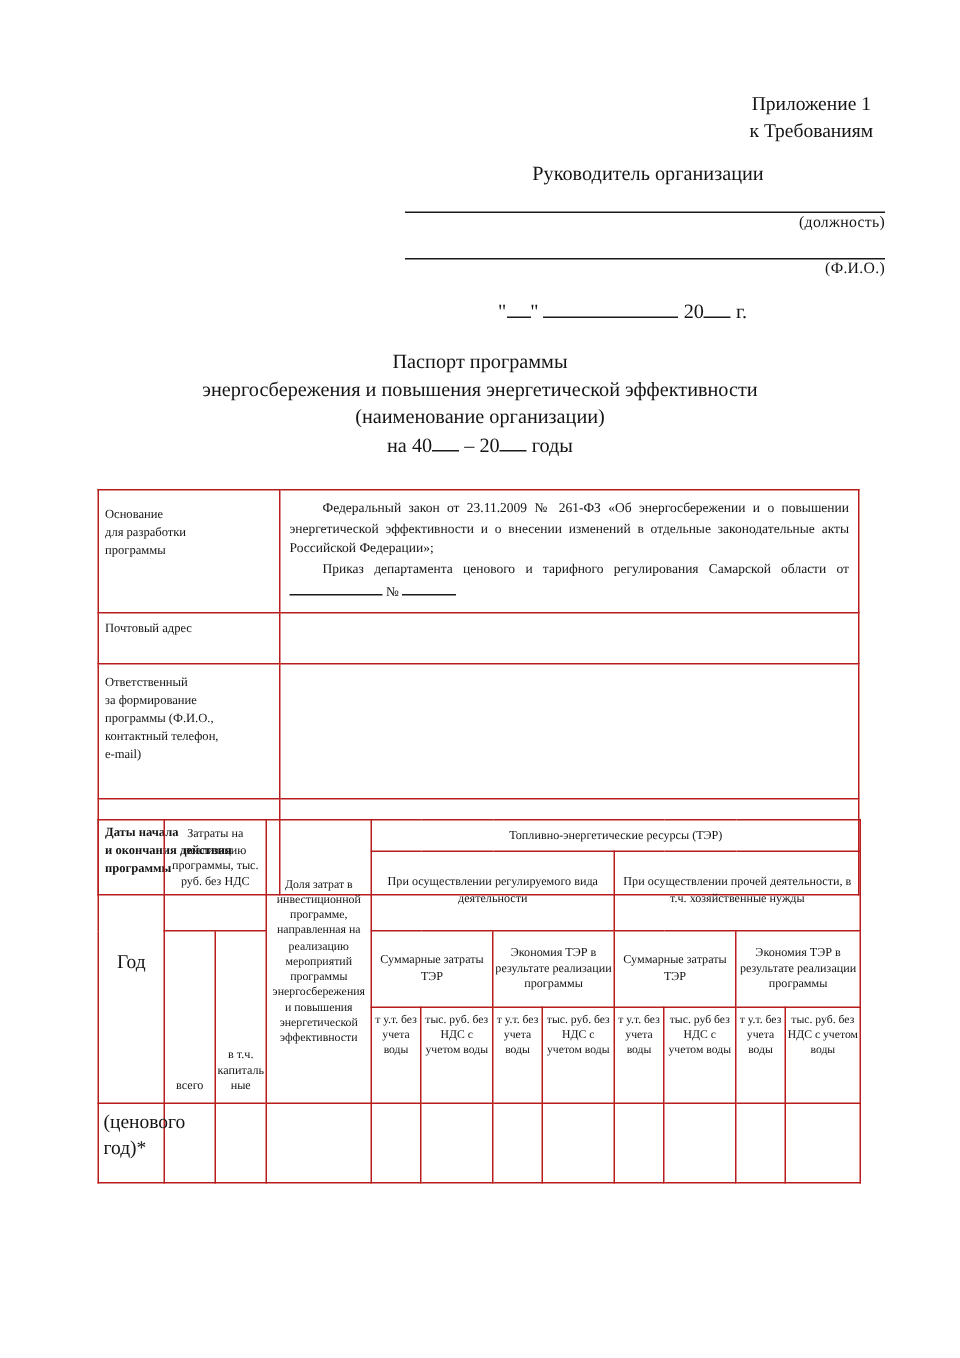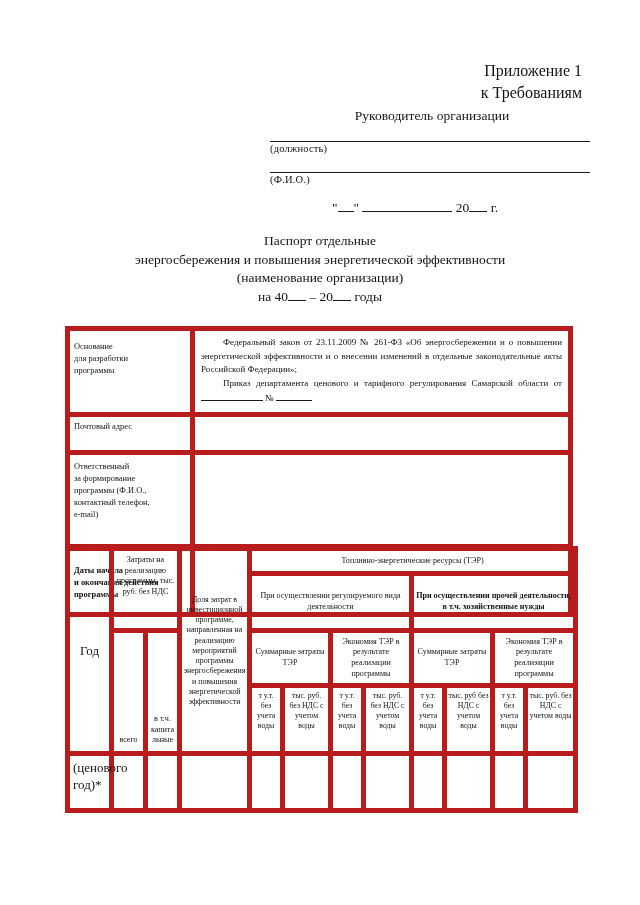--- a/index.html
+++ b/index.html
@@ -24,40 +24,40 @@
     height: 905px;
     box-sizing: border-box;
     padding: 0;
   }
 
   
   .appendix {
     position: absolute;
     right: 58px;
     top: 60px;
-    text-align: right;
-    font-size: 16px;
+    text-align: center;
+    font-size: 13px;
     line-height: 1.35;
   }
   .appendix div { white-space: nowrap; }
 
   .signatory {
     position: absolute;
     right: 58px;
     top: 108px;
     width: 300px;
     text-align: center;
     font-size: 13.5px;
   }
 
   .sig-rule-wrap {
     position: absolute;
     right: 50px;
     width: 320px;
-    text-align: left;
+    text-align: right;
   }
   .sig-rule {
     border-bottom: 1px solid #1a1a1a;
     height: 0;
     width: 100%;
   }
   .sig-caption {
     font-size: 10.5px;
     margin-top: 1px;
     letter-spacing: .2px;
@@ -91,21 +91,21 @@
   }
   .doc-title div { white-space: nowrap; }
 
   
   table.doc {
     position: absolute;
     border-collapse: collapse;
     table-layout: fixed;
   }
   table.doc td {
-    border: 5px solid #b91c1c;
+    border: 1px solid #b91c1c;
     vertical-align: top;
     padding: 3px 4px;
     font-size: 8.6px;
     line-height: 1.28;
   }
 
   
   #table-basis {
     left: 65px;
     top: 326px;
@@ -188,21 +188,21 @@
   </div>
 
   <div class="date-line">
     <span>"</span><span class="ul-s u-tiny"></span><span>"</span>
     <span class="ul-s u-mid"></span>
     <span>20</span><span class="ul-s u-short"></span>
     <span>г.</span>
   </div>
 
   <div class="doc-title">
-    <div>Паспорт отдельные</div>
+    <div>Паспорт программы</div>
     <div>энергосбережения и повышения энергетической эффективности</div>
     <div>(наименование организации)</div>
     <div>
       <span>на 40</span><span class="ul-s u-short"></span>
       <span>– 20</span><span class="ul-s u-short"></span>
       <span>годы</span>
     </div>
   </div>
 
   <table class="doc" id="table-basis">
@@ -261,21 +261,21 @@
     <tbody>
         <tr>
       <td rowspan="4" class="year-cell" style="vertical-align:middle; text-align:center;">Год</td>
       <td colspan="2" rowspan="2" class="tall-head grp-tall narrow-wrap" style="vertical-align:top; padding-top:4px;">Затраты на реализацию программы, тыс. руб. без НДС</td>
       <td rowspan="4" class="tall-head narrow-wrap" style="vertical-align:middle; font-size:7.9px;">Доля затрат в инвестиционной программе, направленная на реализацию мероприятий программы энергосбережения и повышения энергетической эффективности</td>
       <td colspan="8" class="group-title" style="height:16px;">Топливно-энергетические ресурсы (ТЭР)</td>
     </tr>
 
     <tr>
       <td colspan="4" class="group-title narrow-wrap" style="height:48px;">При осуществлении регулируемого вида деятельности</td>
-      <td colspan="4" class="group-title narrow-wrap" style="height:48px;font-weight:bold;">При осуществлении прочей деятельности, в т.ч. хозяйственные нужды</td>
+      <td colspan="4" class="group-title narrow-wrap" style="height:48px;">При осуществлении прочей деятельности, в т.ч. хозяйственные нужды</td>
     </tr>
 
     <tr>
       <td rowspan="2" class="tall-head" style="vertical-align:bottom; padding-bottom:5px;text-align:center;">всего</td>
       <td rowspan="2" class="tall-head narrow-wrap" style="vertical-align:bottom; padding-bottom:5px;margin-top:16px;">в т.ч. капитальные</td>
       <td colspan="2" class="narrow-wrap" style="height:46px;">Суммарные затраты ТЭР</td>
       <td colspan="2" class="narrow-wrap" style="height:46px;">Экономия ТЭР в результате реализации программы</td>
       <td colspan="2" class="narrow-wrap" style="height:46px;">Суммарные затраты ТЭР</td>
       <td colspan="2" class="narrow-wrap" style="height:46px;">Экономия ТЭР в результате реализации программы</td>
     </tr>

